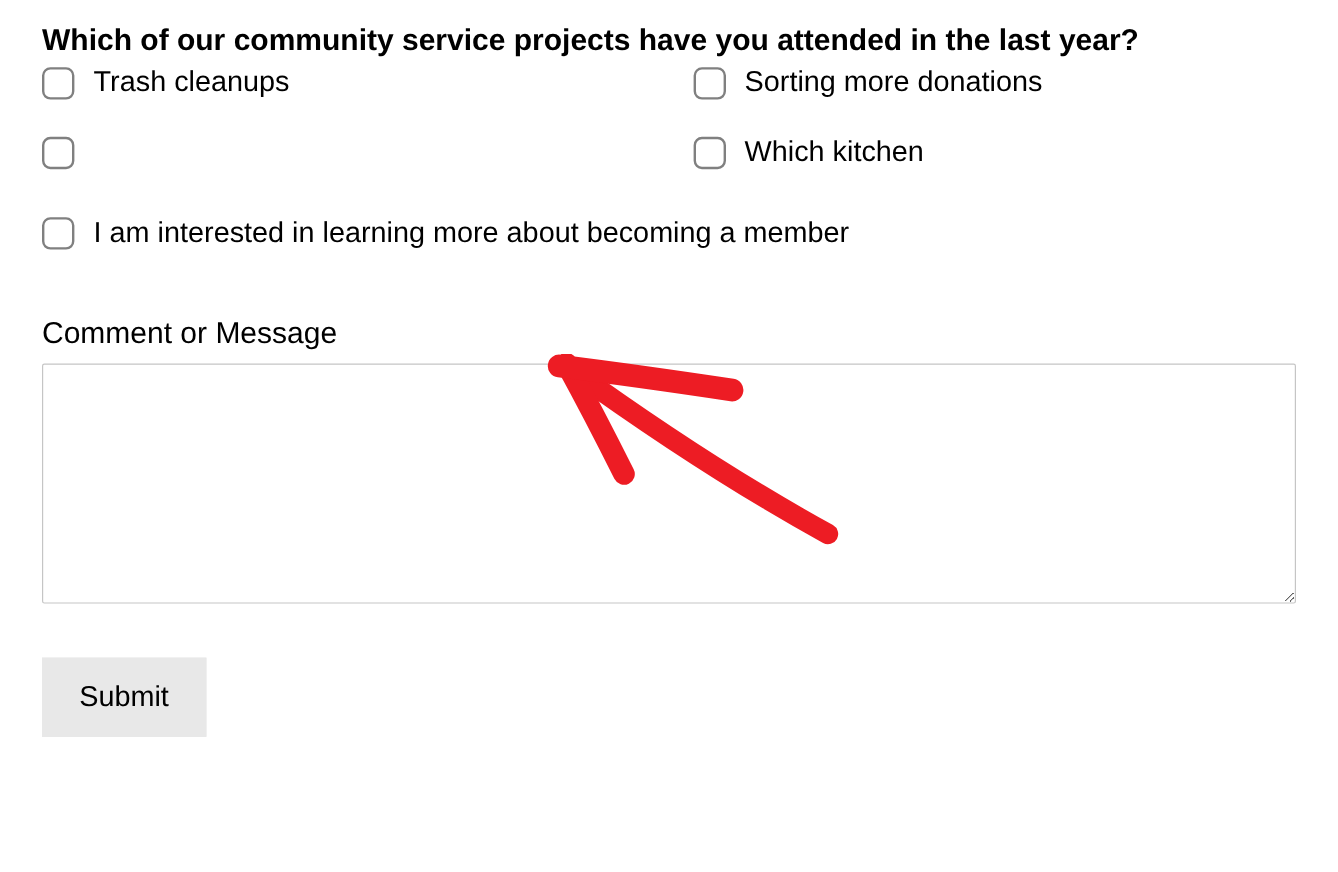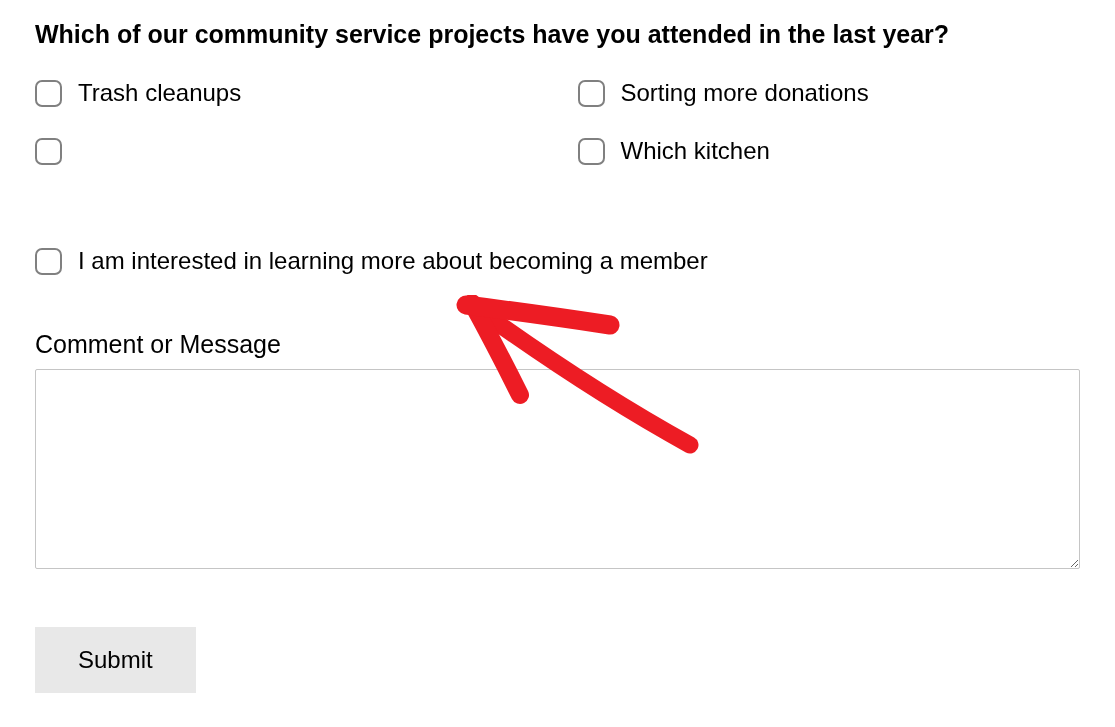--- a/index.html
+++ b/index.html
@@ -11,28 +11,28 @@
       font-family: -apple-system, BlinkMacSystemFont, "Segoe UI", Helvetica, Arial, sans-serif;
       background: #fff;
       padding: 20px 35px;
       width: 1115px;
       position: relative;
     }
     .question-heading {
       font-size: 25px;
       font-weight: 700;
       color: #000;
-      margin-bottom: 30px;
+      margin-bottom: 6px;
     }
     .options-grid {
       display: grid;
       grid-template-columns: 1fr 1fr;
       column-gap: 20px;
       row-gap: 30px;
-      margin-bottom: 82px;
+      margin-bottom: 40px;
     }
     .option-item {
       display: flex;
       align-items: center;
       gap: 16px;
     }
     .option-item.right {
       padding-left: 10px;
     }
     .checkbox {
@@ -45,21 +45,21 @@
       cursor: pointer;
     }
     .option-label {
       font-size: 24px;
       font-weight: 400;
       color: #000;
       cursor: pointer;
     }
     .interest-row {
       display: flex;
-      align-items: flex-end;
+      align-items: flex-start;
       gap: 16px;
       margin-bottom: 55px;
     }
     .comment-label {
       font-size: 25px;
       font-weight: 400;
       color: #000;
       margin-bottom: 10px;
     }
     .comment-textarea {
@@ -69,27 +69,26 @@
       border-radius: 2px;
       padding: 10px;
       font-family: inherit;
       font-size: 18px;
       resize: both;
       margin-bottom: 40px;
     }
     .submit-button {
       background: #e8e8e8;
       border: 1px solid #e8e8e8;
-      padding: 18px 42px;
+      padding: 18px 30px;
       font-size: 24px;
       font-weight: 400;
       color: #000;
       cursor: pointer;
       font-family: inherit;
-      margin-top: 14px;
     }
     .annotation-arrow {
       position: absolute;
       left: 440px;
       top: 295px;
       pointer-events: none;
     }
   </style>
 </head>
 <body>

